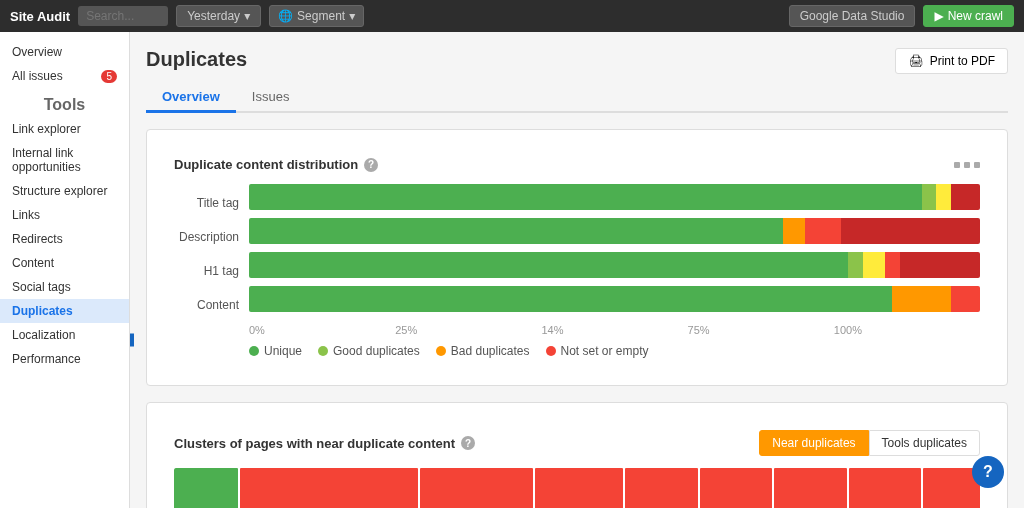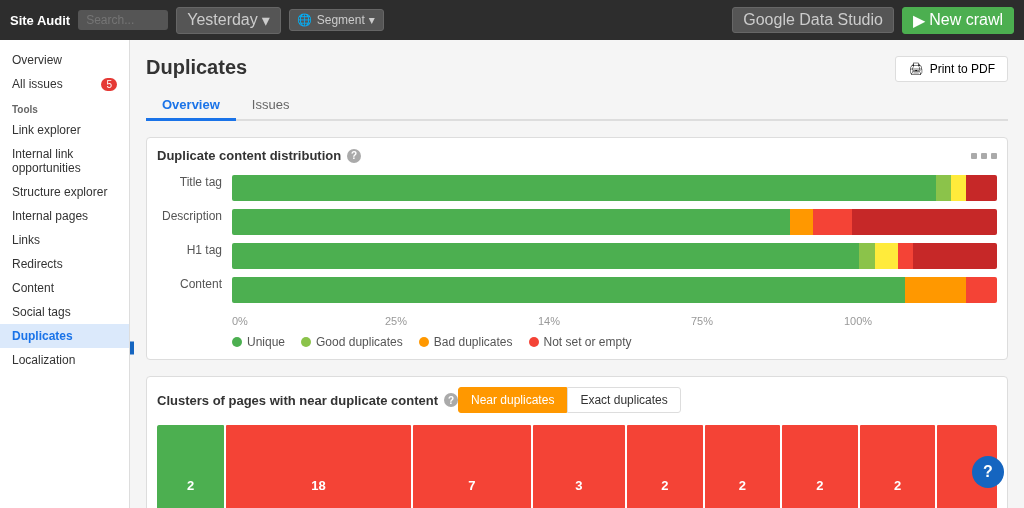--- a/index.html
+++ b/index.html
@@ -1,69 +1,69 @@
 <!DOCTYPE html>
 <html><head>
   <meta charset="utf-8">
   <style>
     * { box-sizing: border-box; margin: 0; padding: 0; }
     body { font-family: Arial, sans-serif; font-size: 13px; background: #f5f5f5; color: #333; display: flex; flex-direction: column; height: 508px; overflow: hidden; }
 
     
-    .topbar { background: #2d2d2d; color: #ccc; display: flex; align-items: center; padding: 0 10px; height: 40px; gap: 8px; flex-shrink: 0; }
+    .topbar { background: #2d2d2d; color: #ccc; display: flex; align-items: center; padding: 0 10px; height: 32px; gap: 8px; flex-shrink: 0; }
     .topbar-title { color: #fff; font-size: 13px; font-weight: bold; }
     .topbar-search { background: #555; border: none; color: #ccc; padding: 3px 8px; font-size: 12px; border-radius: 3px; width: 90px; }
-    .topbar-btn { background: #555; border: 1px solid #666; color: #ccc; padding: 3px 10px; font-size: 16px; border-radius: 3px; cursor: pointer; display: flex; align-items: center; gap: 4px; }
+    .topbar-btn { background: #555; border: 1px solid #666; color: #ccc; padding: 3px 10px; font-size: 12px; border-radius: 3px; cursor: pointer; display: flex; align-items: center; gap: 4px; }
     .topbar-btn.green { background: #4caf50; border-color: #4caf50; color: #fff; }
     .topbar-spacer { flex: 1; }
     .topbar-segment { background: #555; border: 1px solid #666; color: #ccc; padding: 3px 8px; font-size: 12px; border-radius: 3px; display: flex; align-items: center; gap: 4px; }
 
     
     .layout { display: flex; flex: 1; overflow: hidden; }
 
     
     .sidebar { width: 130px; background: #fff; border-right: 1px solid #ddd; overflow-y: auto; flex-shrink: 0; padding: 8px 0; }
     .sidebar-item { padding: 5px 12px; cursor: pointer; font-size: 12px; color: #333; display: flex; align-items: center; justify-content: space-between; }
     .sidebar-item.active { background: #e8f0fe; color: #1a73e8; font-weight: bold; }
-    .sidebar-section { padding: 8px 12px 3px; font-size: 10px; font-weight: bold; color: #666; text-transform: none; }
+    .sidebar-section { padding: 8px 12px 3px; font-size: 16px; font-weight: bold; color: #666; text-transform: none; text-align: center; }
     .badge { background: #e53935; color: #fff; font-size: 10px; padding: 1px 5px; border-radius: 10px; }
     .page-title { font-size: 20px; font-weight: bold; color: #333; margin-bottom: 12px; }
 
     
     .tabs { display: flex; border-bottom: 2px solid #ddd; margin-bottom: 16px; }
     .tab { padding: 6px 16px; cursor: pointer; font-size: 13px; color: #666; border-bottom: 3px solid transparent; margin-bottom: -2px; }
     .tab.active { color: #1a73e8; border-bottom-color: #1a73e8; font-weight: bold; }
 
     
-    .card { background: #fff; border: 1px solid #ddd; border-radius: 4px; padding: 10px; margin-bottom: 16px; }
+    .card { background: #fff; border: 1px solid #ddd; border-radius: 4px; padding: 27px; margin-bottom: 16px; }
     .card-title { font-size: 13px; font-weight: bold; margin-bottom: 12px; display: flex; align-items: center; gap: 6px; }
     .help-icon { width: 14px; height: 14px; background: #aaa; border-radius: 50%; color: #fff; font-size: 10px; display: inline-flex; align-items: center; justify-content: center; cursor: pointer; }
 
     
     .bar-chart { width: 100%; }
-    .bar-row { display: flex; align-items: flex-start; margin-bottom: 8px; }
+    .bar-row { display: flex; align-items: flex-end; margin-bottom: 8px; }
     .bar-label { width: 75px; font-size: 12px; color: #555; text-align: right; padding-right: 10px; flex-shrink: 0; }
     .bar-track { flex: 1; height: 26px; display: flex; overflow: hidden; border-radius: 2px; }
     .bar-seg { height: 100%; }
     .bar-seg.green { background: #4caf50; }
     .bar-seg.light-green { background: #8bc34a; }
     .bar-seg.orange { background: #ff9800; }
     .bar-seg.red { background: #f44336; }
     .bar-seg.dark-red { background: #c62828; }
     .bar-seg.yellow { background: #ffeb3b; }
 
     .axis { display: flex; margin-left: 75px; padding-top: 4px; }
     .axis-label { font-size: 11px; color: #999; flex: 1; }
 
     .legend { display: flex; align-items: center; gap: 16px; margin-top: 8px; margin-left: 75px; font-size: 12px; color: #555; }
     .legend-item { display: flex; align-items: center; gap: 5px; }
     .legend-dot { width: 10px; height: 10px; border-radius: 50%; }
 
     
-    .treemap-header { display: flex; align-items: center; margin-bottom: 12px; }
+    .treemap-header { display: flex; align-items: center; justify-content: space-between; margin-bottom: 12px; }
     .treemap-buttons { display: flex; gap: 0; }
     .treemap-btn { padding: 5px 12px; font-size: 12px; border: 1px solid #ddd; cursor: pointer; background: #fff; color: #333; }
     .treemap-btn.active { background: #ff9800; color: #fff; border-color: #ff9800; }
     .treemap-btn:first-child { border-radius: 3px 0 0 3px; }
     .treemap-btn:last-child { border-radius: 0 3px 3px 0; }
 
     .treemap { display: flex; height: 120px; gap: 2px; overflow: hidden; border-radius: 2px; }
     .treemap-cell { display: flex; align-items: center; justify-content: center; color: #fff; font-size: 13px; font-weight: bold; position: relative; border-radius: 1px; }
     .treemap-cell.green-cell { background: #4caf50; }
     .treemap-cell.orange-cell { background: #f44336; }
@@ -117,39 +117,39 @@
       <span>Link explorer</span>
     </div>
     <div class="sidebar-item">
       <span>Internal link opportunities</span>
     </div>
     <div class="sidebar-item">
       <span>Structure explorer</span>
     </div>
 
     <div class="sidebar-item">
-      <span>Internal pages</span>
-    </div>
-    <div class="sidebar-item">
       <span>Links</span>
     </div>
     <div class="sidebar-item">
       <span>Redirects</span>
     </div>
     <div class="sidebar-item">
       <span>Content</span>
     </div>
     <div class="sidebar-item">
       <span>Social tags</span>
     </div>
     <div class="sidebar-item active" style="background:#dbe9fb; font-weight:bold;">
       <span>Duplicates</span>
     </div>
     <div class="sidebar-item">
       <span>Localization</span>
+    </div>
+    <div class="sidebar-item">
+      <span>Performance</span>
     </div>
 
   </div>
 
   <div class="main-wrapper" style="flex:1; overflow-y:auto; background:#f5f5f5; padding:16px; position:relative;">
 
     <div style="position:absolute; left:-52px; top:292px; z-index:20;">
       <div style="width:56px; height:32px; background:#1565c0; clip-path:polygon(0 45%, 55% 0, 55% 30%, 100% 30%, 100% 70%, 55% 70%, 55% 100%); display:block;"></div>
     </div>
 
@@ -249,21 +249,21 @@
     </div>
 
     <div class="card">
       <div class="treemap-header">
         <div class="card-title" style="margin-bottom:0;">
           <span>Clusters of pages with near duplicate content</span>
           <span class="help-icon">?</span>
         </div>
         <div class="treemap-buttons">
           <button class="treemap-btn active">Near duplicates</button>
-          <button class="treemap-btn">Exact duplicates</button>
+          <button class="treemap-btn">Tools duplicates</button>
         </div>
       </div>
 
       <div class="treemap">
         <div class="treemap-cell green-cell" style="width:8%; font-size:13px;">2</div>
         <div class="treemap-cell orange-cell" style="width:22%;">18</div>
         <div class="treemap-cell orange-cell" style="width:14%;">7</div>
         <div class="treemap-cell orange-cell" style="width:11%;">3</div>
         <div class="treemap-cell orange-cell" style="width:9%;">2</div>
         <div class="treemap-cell orange-cell" style="width:9%;">2</div>

